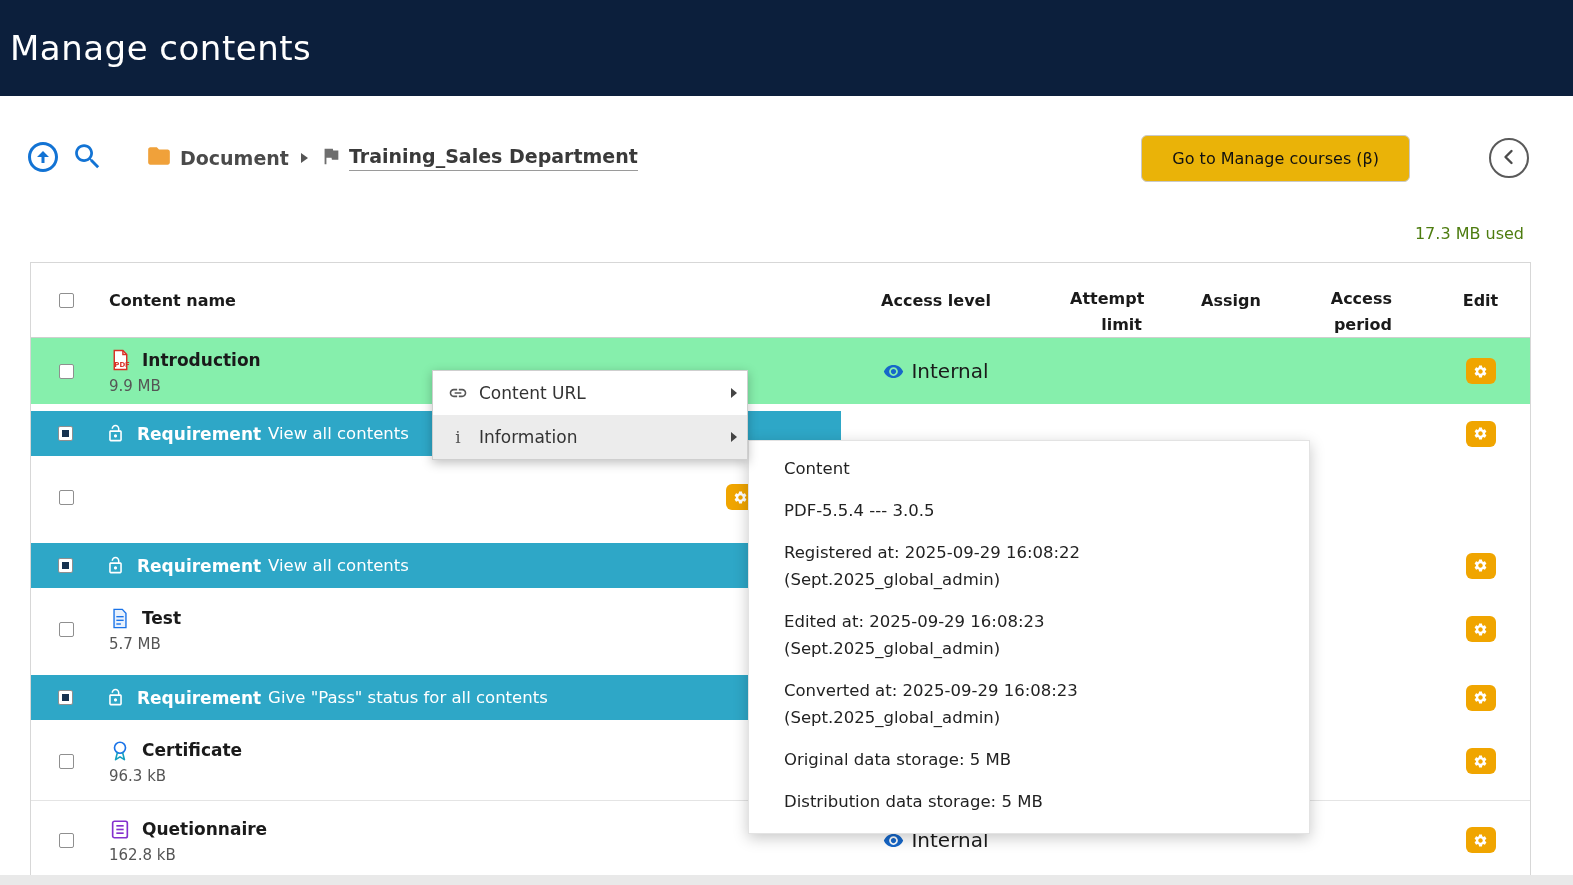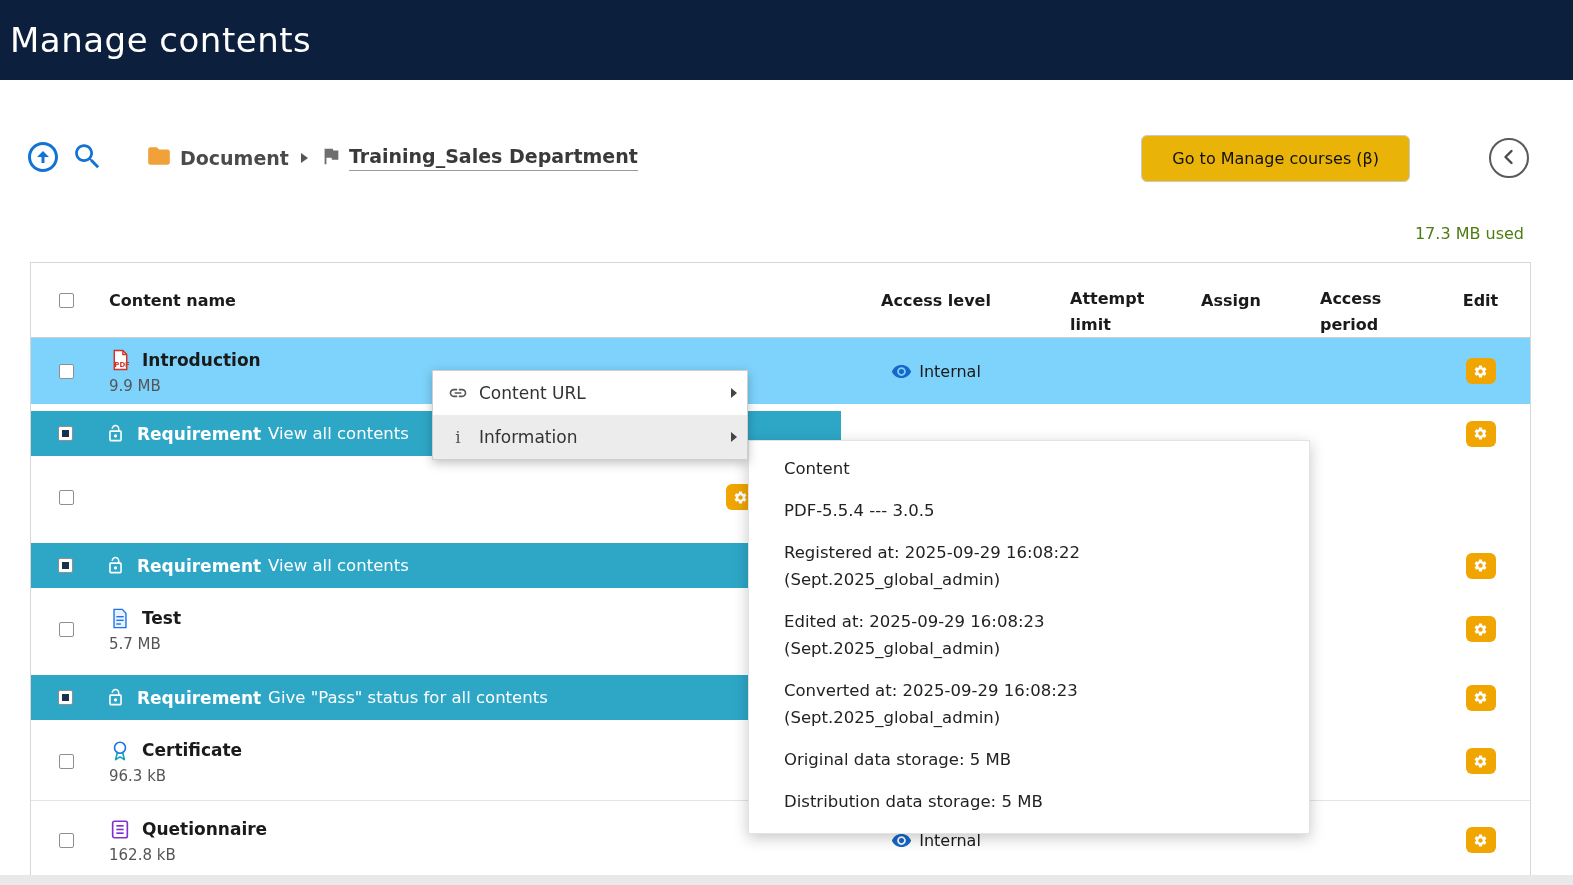--- a/index.html
+++ b/index.html
@@ -1,20 +1,20 @@
 <!DOCTYPE html>
 <html><head>
 <meta charset="utf-8">
 <style>
   html,body{margin:0;padding:0;background:#fff;}
   .page{position:relative;width:1573px;height:885px;overflow:hidden;background:#fff;
         font-family:"DejaVu Sans","Liberation Sans",sans-serif;color:#1a1a1a;}
 
   
-  .topbar{position:absolute;top:0;left:0;width:1573px;height:80px;background:#0c1f3c;
+  .topbar{position:absolute;top:0;left:0;width:1573px;height:96px;background:#0c1f3c;
           display:flex;align-items:center;}
   .topbar h1{margin:0;padding-left:10px;color:#fff;font-size:34px;font-weight:400;letter-spacing:.5px;}
 
   
   .toolbar{position:absolute;top:132px;left:25px;right:30px;height:52px;display:flex;align-items:center;}
   .icon-btn{background:none;border:none;padding:0;margin:0;cursor:pointer;display:flex;align-items:center;}
   .icon-btn + .icon-btn{margin-left:10px;}
   .breadcrumb{display:flex;align-items:center;margin-left:42px;}
   .crumb-link{font-size:19px;font-weight:bold;color:#4a4a4a;text-decoration:none;margin-left:8px;cursor:pointer;}
   .crumb-sep{width:0;height:0;border-left:7px solid #555;border-top:5px solid transparent;
@@ -36,42 +36,42 @@
           background:#fff;}
   .thead{display:flex;height:74px;align-items:center;border-bottom:1px solid #cfcfcf;font-weight:bold;font-size:16px;}
   .cell{display:flex;align-items:center;box-sizing:border-box;}
   .col-check{width:70px;justify-content:center;}
   .col-name{width:740px;padding-left:8px;}
   .col-access{width:190px;justify-content:center;}
   .col-attempt{width:150px;justify-content:center;text-align:center;}
   .col-assign{width:100px;justify-content:center;text-align:center;}
   .col-period{width:150px;justify-content:center;text-align:center;}
   .col-edit{width:99px;justify-content:center;}
-  .wrap70{display:inline-block;max-width:72px;text-align:left;line-height:1.65;margin-top:24px;}
+  .wrap70{display:inline-block;max-width:72px;text-align:right;line-height:1.65;margin-top:24px;}
 
   .row{display:flex;align-items:center;}
   .content-row{height:78px;background:#fff;}
-  .content-row.first{height:66px;background:#7dd3fc;}
+  .content-row.first{height:66px;background:#86efac;}
   .content-row.b-top{border-top:1px solid #e4e4e4;}
   .req-row{height:45px;margin:7px 0 2px 0;}
   .req-band{width:810px;height:45px;background:#2ea7c7;display:flex;align-items:center;}
 
   .checkbox{display:inline-block;width:15px;height:15px;background:#fff;border:1.5px solid #8f8f8f;
             border-radius:2px;box-sizing:border-box;position:relative;cursor:pointer;}
   .checkbox.checked::after{content:"";position:absolute;left:2.5px;top:2.5px;width:7px;height:7px;background:#16324f;}
 
   .name-wrap{display:flex;flex-direction:column;}
   .name-line{display:flex;align-items:center;height:26px;}
   .cicon{display:inline-flex;width:24px;margin-right:9px;}
   .cname{font-size:17px;font-weight:bold;color:#1a1a1a;}
   .csize{font-size:15px;color:#555;margin-top:4px;}
 
   .access-inner{display:flex;align-items:center;}
   .eye{display:inline-flex;margin-right:7px;}
-  .access-text{font-size:16px;color:#1a1a1a;}
+  .access-text{font-size:20px;color:#1a1a1a;}
 
   .gear-btn{width:30px;height:26px;border-radius:6px;background:#f0a500;border:none;display:flex;
             align-items:center;justify-content:center;cursor:pointer;padding:0;}
 
   .req-band .checkbox{margin-left:27px;}
   .lock{display:inline-flex;margin-left:33px;}
   .req-label{font-size:17px;font-weight:bold;color:#fff;margin-left:12px;}
   .req-text{font-size:16.5px;color:#fff;margin-left:7px;}
 
   

